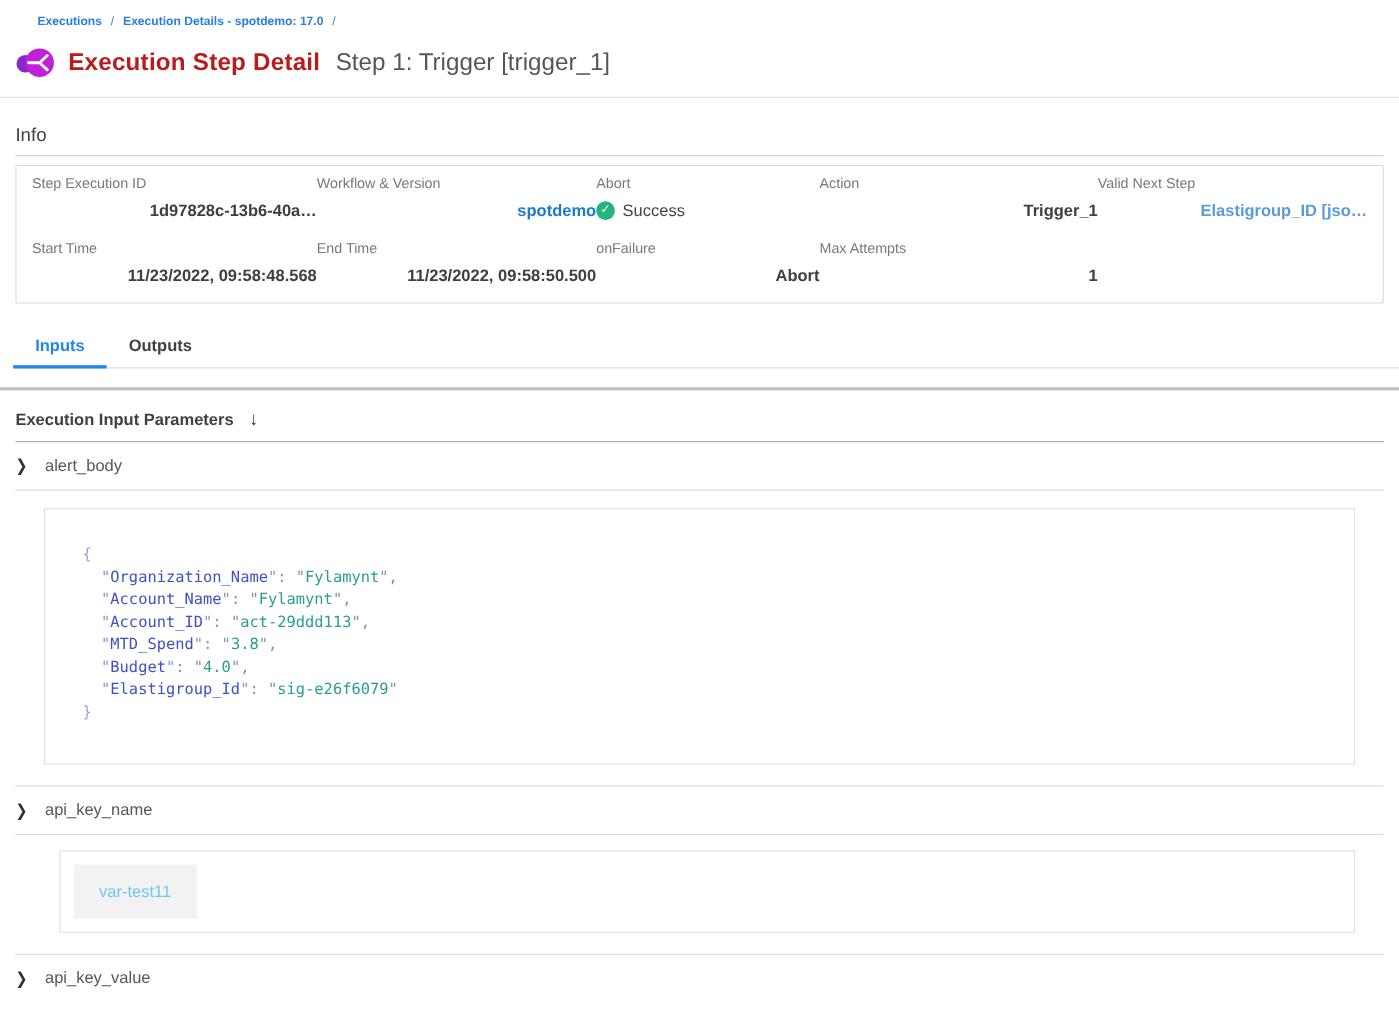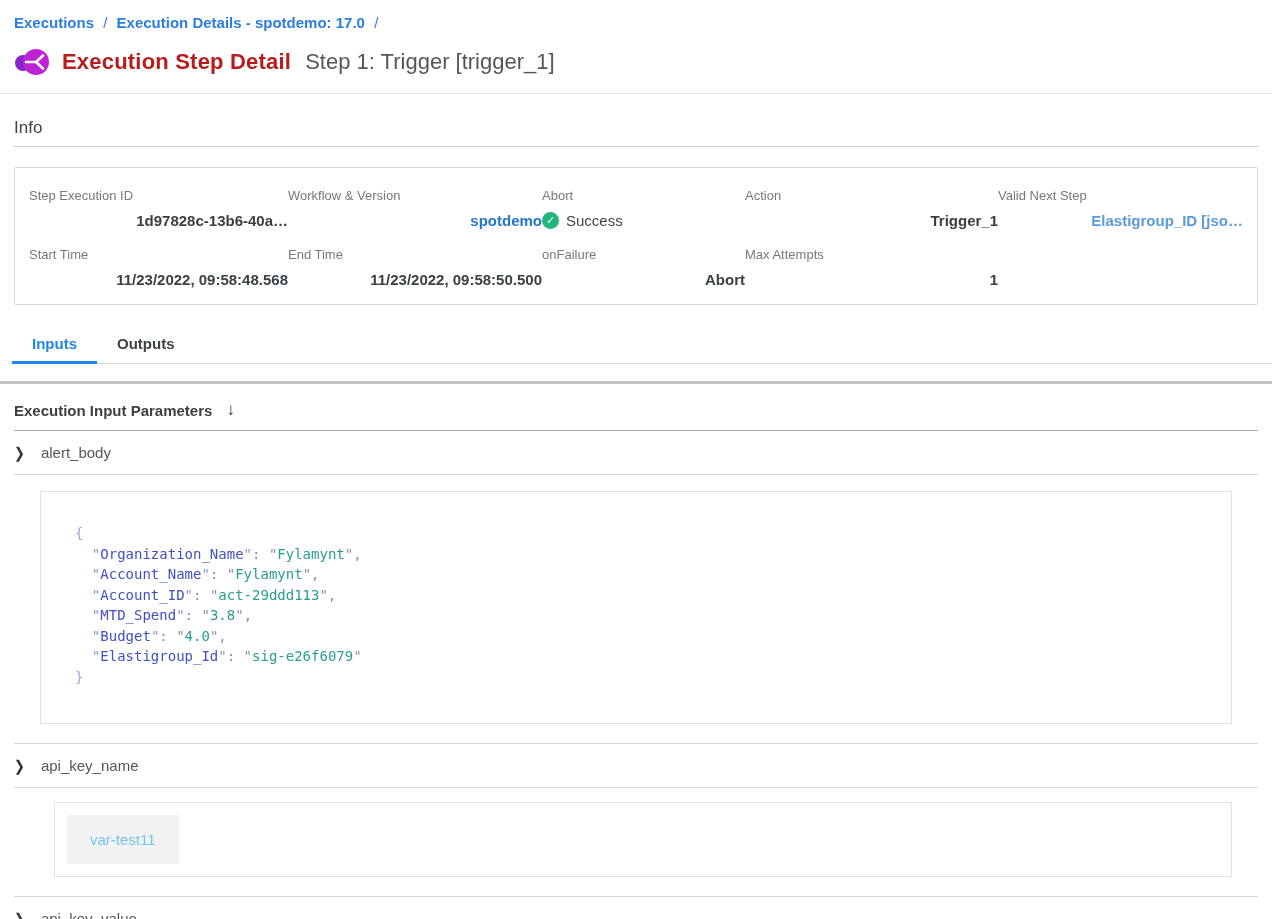--- a/index.html
+++ b/index.html
@@ -18,40 +18,40 @@
   *{margin:0;padding:0;box-sizing:border-box;}
   html,body{background:#ffffff;}
   body{
     width:1272px;height:919px;overflow:hidden;
     font-family:"Liberation Sans","DejaVu Sans",sans-serif;
     color:#3b4045;
   }
   .page{width:1272px;}
 
   
-  .breadcrumb{padding:14px 14px 0 14px;font-size:15px;font-weight:700;color:var(--breadcrumb-blue);}
+  .breadcrumb{padding:14px 14px 0 14px;font-size:11px;font-weight:700;color:var(--breadcrumb-blue);margin-left:20px;}
   .breadcrumb a{color:var(--breadcrumb-blue);text-decoration:none;cursor:pointer;}
   .breadcrumb .sep{margin:0 5px;font-weight:400;}
 
   
   .title-row{display:flex;align-items:center;gap:12px;padding:14px 14px 0 14px;}
   .logo{width:36px;height:34px;display:inline-block;flex:0 0 auto;}
   .title-row h1{font-size:22px;font-weight:700;color:#b91c1c;letter-spacing:.2px;}
   .title-row .subtitle{font-size:22px;font-weight:400;color:#53575d;margin-left:2px;}
 
   .rule-full{border:none;border-top:1px solid #e0e0e0;margin-top:14px;}
   .rule-inset{border:none;border-top:1px solid #d6d6d6;margin:0 14px;}
   .rule-inset.dark{border-top-color:#a8a8a8;}
   .thick-bar{height:3px;background:#c3c3c3;margin-top:17px;}
 
   
   .section-heading{font-size:17px;color:#3d4349;padding:24px 2px 8px 14px;}
   .info-card{
-    margin:20px 14px 0 14px;border:1px solid #d9d9d9;border-radius:2px;
-    padding:20px 14px 16px 14px;background:#fff;
+    margin:8px 14px 0 14px;border:1px solid #d9d9d9;border-radius:2px;
+    padding:8px 14px 16px 14px;background:#fff;
   }
   .info-grid{display:grid;grid-template-columns:259px 254px 203px 253px 1fr;row-gap:18px;}
   .flabel{font-size:13px;color:#75797e;margin-bottom:9px;}
   .fvalue{font-size:15px;font-weight:700;color:#3b4045;text-align:right;}
   .fvalue.link{color:var(--link-blue);cursor:pointer;}
   .fvalue.link-light{color:var(--link-light-blue);cursor:pointer;}
   .fvalue.status{display:flex;align-items:center;gap:7px;font-weight:400;color:#3f444a;}
   .check{
     width:17px;height:17px;border-radius:50%;background:var(--success-green);
     color:#fff;font-size:11px;font-weight:700;display:inline-flex;

